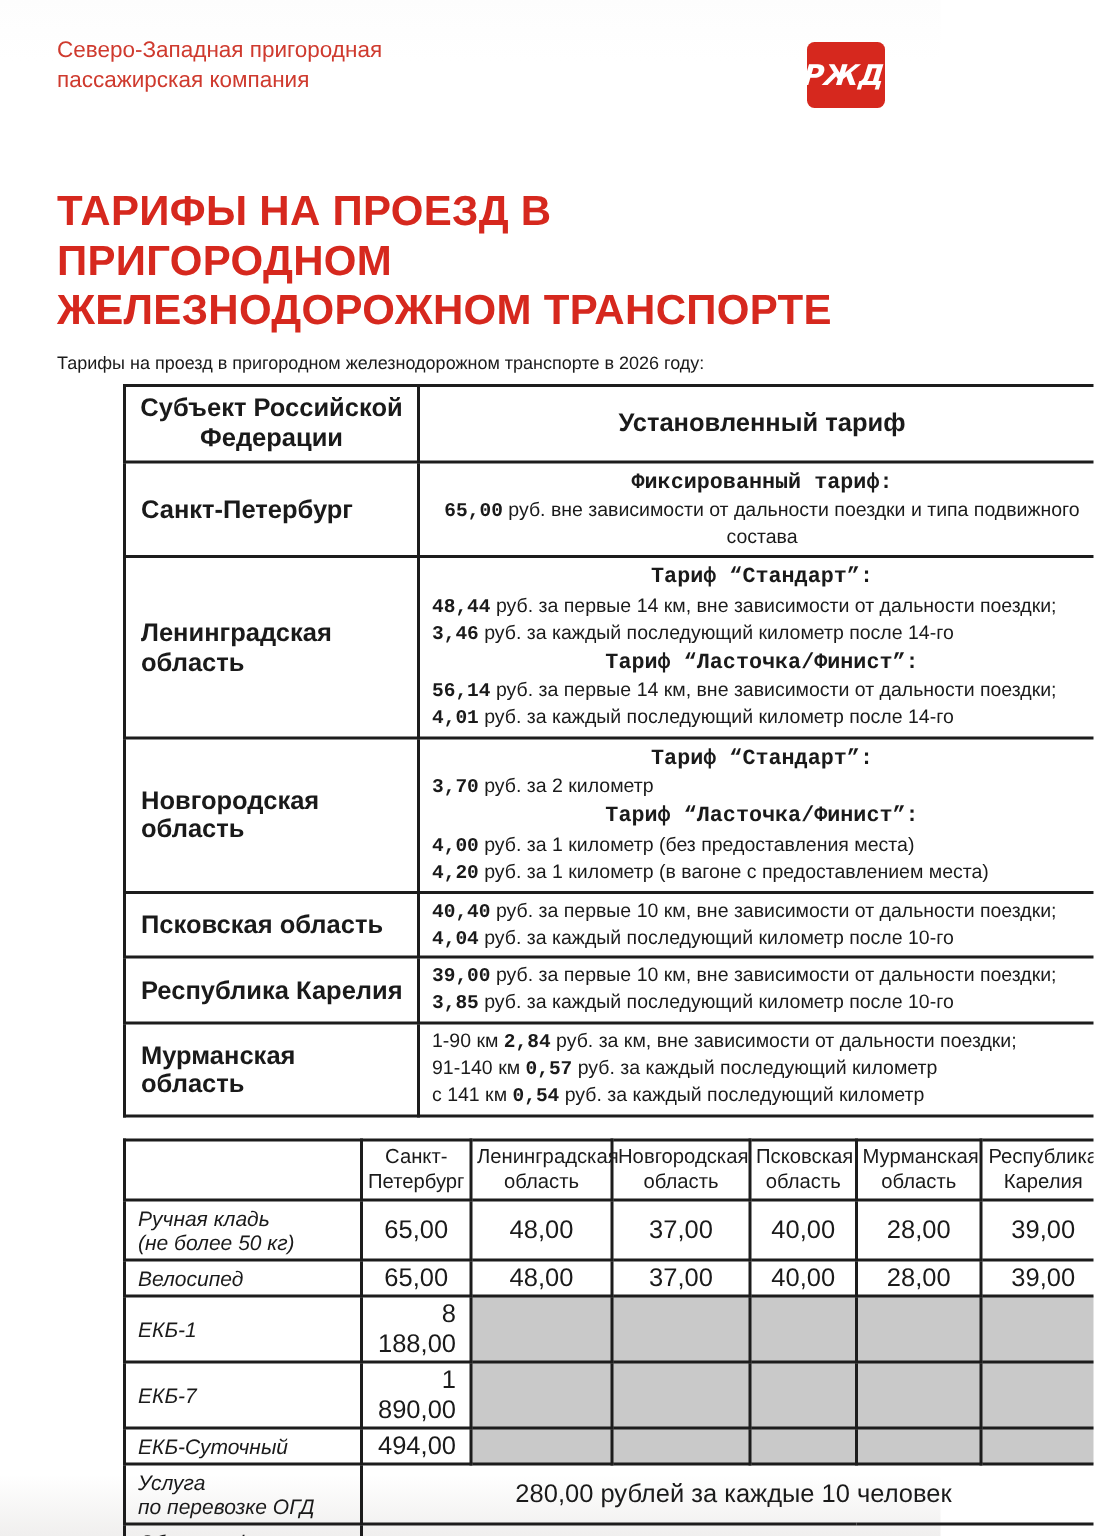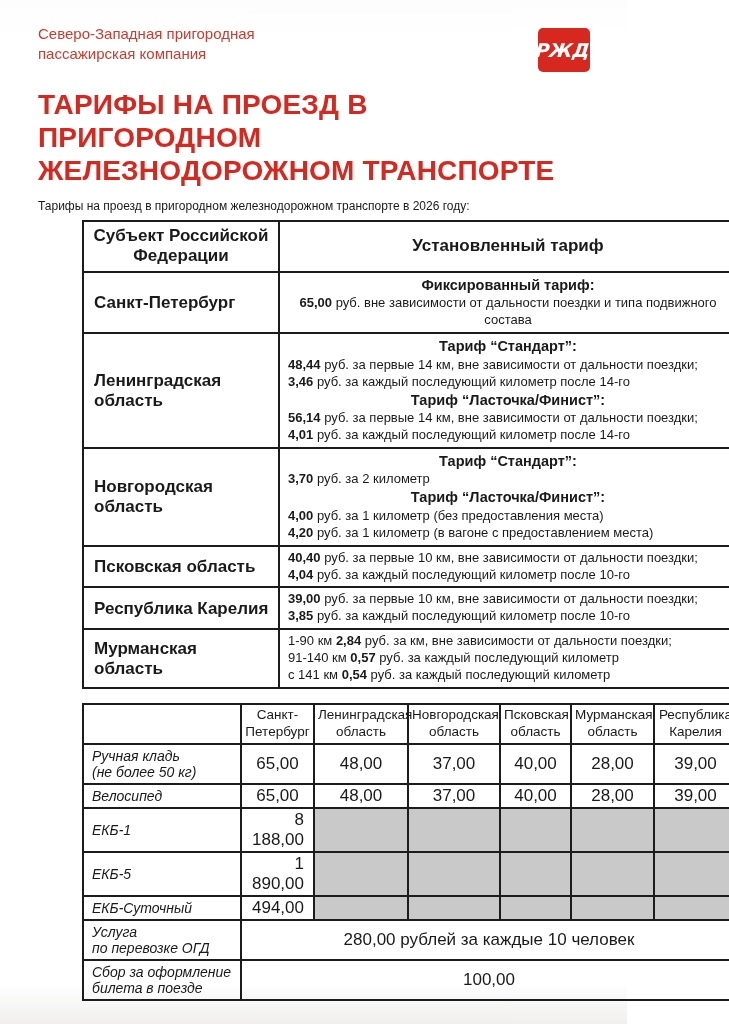--- a/index.html
+++ b/index.html
@@ -30,21 +30,21 @@
     border-radius: 5px;
     margin-top: 8px;
     display: flex; align-items: center; justify-content: center;
   }
   .title {
     color: #d6281e;
     font-size: 28px;
     font-weight: bold;
     line-height: 1.18;
     white-space: pre-line;
-    margin-top: 16px;
+    margin-top: 52px;
     letter-spacing: 0.2px;
   }
   .subtitle { font-size: 12px; margin-top: 12px; }
 
   table { border-collapse: collapse; width: 654px; table-layout: fixed; margin-left: 44px; }
   td, th { border: 2px solid #1c1c1c; vertical-align: middle; }
 
   
   .t1 { margin-top: 7px; }
   .t1 thead th { font-size: 17px; font-weight: bold; text-align: center; padding: 4px 6px; line-height: 1.2; }
@@ -53,21 +53,21 @@
     font-weight: bold;
     font-size: 17px;
     line-height: 1.15;
     padding: 4px 8px 4px 10px;
     text-align: left;
   }
   .t1 .tariff { padding: 3px 8px; font-size: 13px; line-height: 1.3; }
   .t1 .line { min-height: 16px; }
   .t1 .line.center { text-align: center; }
   .t1 .line.hdr { font-size: 14.5px; line-height: 1.35; }
-  .b { font-weight: bold; }
+  .b { font-weight: bold; font-family: Liberation Mono, monospace; }
 
   
   .t2 { margin-top: 14px; }
   .t2 th { font-size: 13.5px; font-weight: normal; text-align: center; padding: 2px 3px; line-height: 1.25; }
   .t2 .lbl { font-size: 14px; line-height: 1.15; padding: 3px 6px 3px 8px; white-space: pre-line; text-align: left; font-weight: normal; font-style: italic; }
   .t2 .num { font-size: 17px; text-align: center; padding: 1px 4px; }
   .t2 .num.right { text-align: right; padding-right: 9px; }
   .t2 .gray { background: #c9c9c9; }
   .t2 .spanval { font-size: 17px; text-align: center; padding: 3px 4px; border-radius: 18px; }
 </style>
@@ -199,21 +199,21 @@
         <tr>
           <td class="lbl">ЕКБ-1</td>
           <td class="num right">8 188,00</td>
           <td class="gray"></td>
           <td class="gray"></td>
           <td class="gray"></td>
           <td class="gray"></td>
           <td class="gray"></td>
         </tr>
         <tr>
-          <td class="lbl">ЕКБ-5</td>
+          <td class="lbl">ЕКБ-7</td>
           <td class="num right">1 890,00</td>
           <td class="gray"></td>
           <td class="gray"></td>
           <td class="gray"></td>
           <td class="gray"></td>
           <td class="gray"></td>
         </tr>
         <tr>
           <td class="lbl">ЕКБ-Суточный</td>
           <td class="num right">494,00</td>

